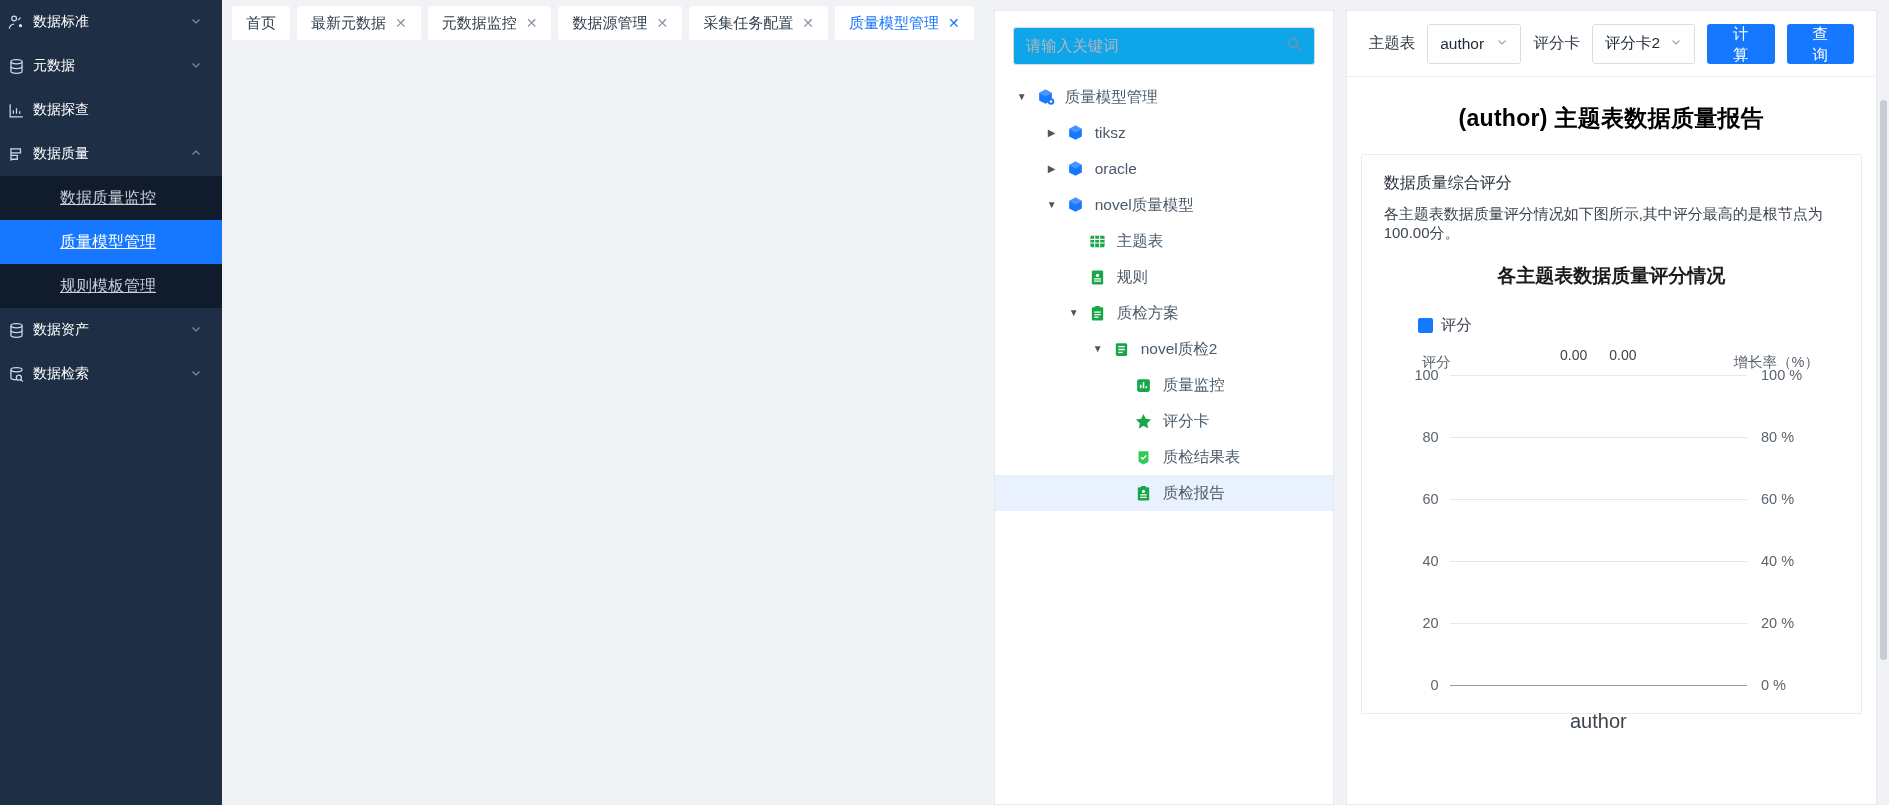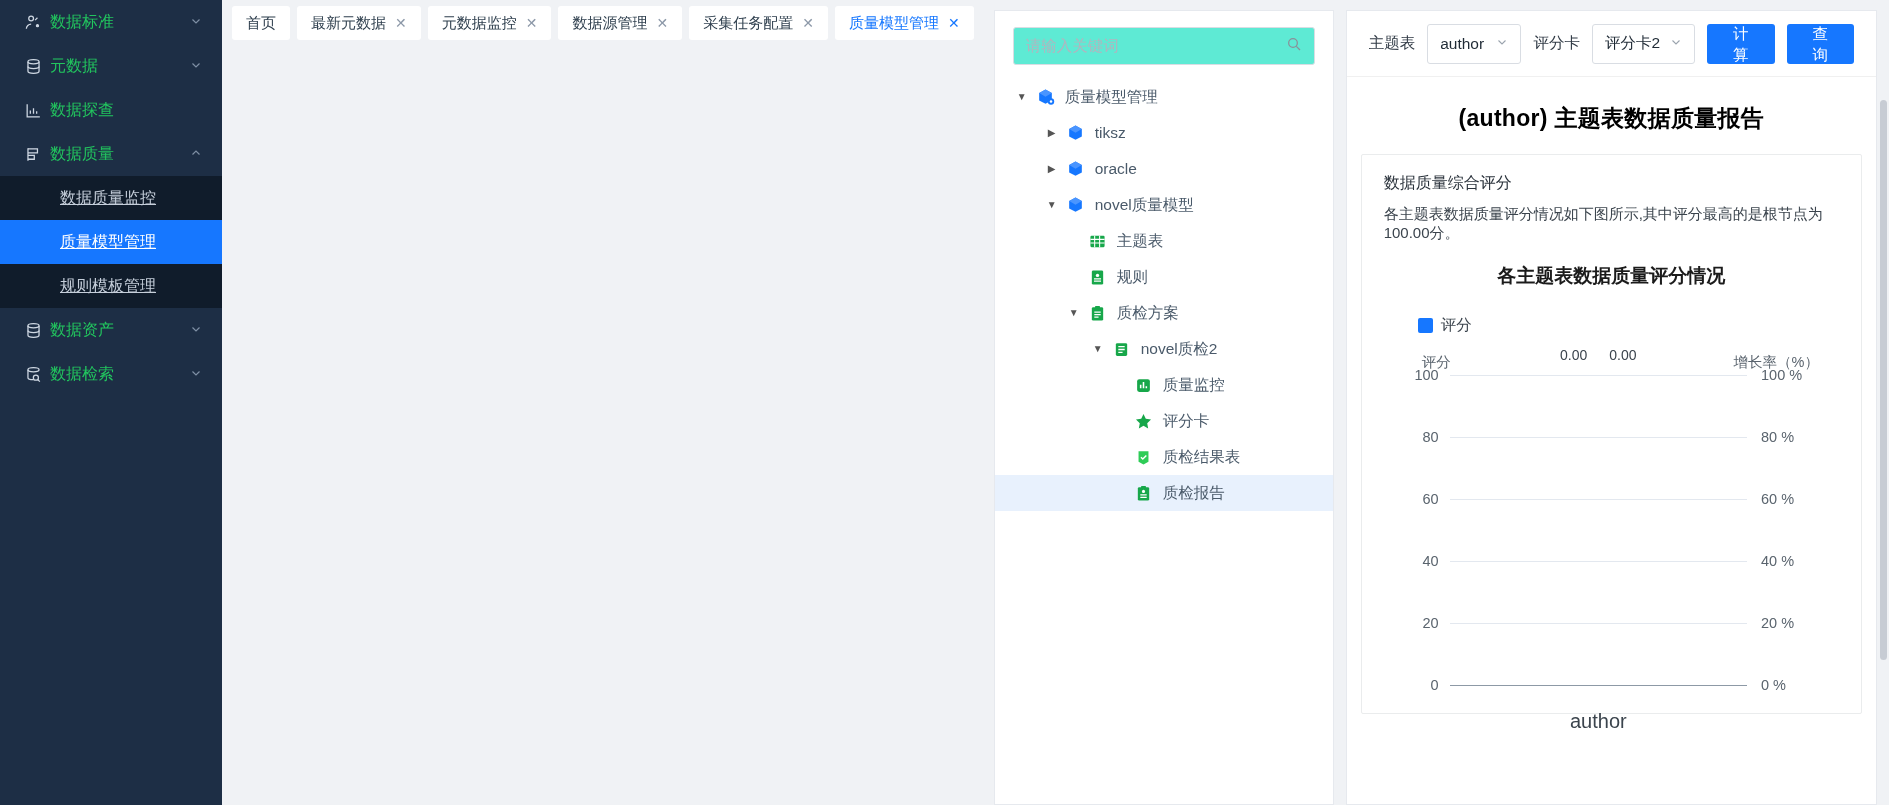--- a/index.html
+++ b/index.html
@@ -12,21 +12,21 @@
   .app { display: flex; width: 1889px; height: 805px; }
 
   
   .sidebar {
     width: 222px; flex: 0 0 222px; height: 805px;
     background: #1d2e45; color: #cfd8e3;
     overflow: hidden;
   }
   .nav-item {
     height: 44px; display: flex; align-items: center;
-    padding: 0 18px 0 24px; font-size: 16px; color: #22c55e;
+    padding: 0 18px 0 7px; font-size: 14px; color: #ffffff;
     cursor: pointer; position: relative;
   }
   .nav-item .nic { width: 26px; flex: 0 0 26px; display: flex; align-items: center; }
   .nav-item .nlabel { flex: 1; white-space: nowrap; }
   .nav-item .chev { width: 14px; flex: 0 0 14px; opacity: .75; }
   .nav-item.expanded { background: #1d2e45; }
   .subnav { background: #101c2b; }
   .sub-item {
     height: 44px; display: flex; align-items: center;
     padding-left: 60px; font-size: 16px; color: #c6cfdb; cursor: pointer; text-decoration: underline;
@@ -55,21 +55,21 @@
 
   
   .treepanel {
     width: 340px; flex: 0 0 340px; background: #fff;
     margin: 10px 0 0 10px; border: 1px solid #e6e9ee;
     display: flex; flex-direction: column; overflow: hidden;
   }
   .searchwrap { padding: 16px 18px 8px 18px; }
   .searchbox {
     height: 38px; border: 1px solid #d9dde3; border-radius: 3px;
-    display: flex; align-items: center; padding: 0 12px; background: #5eead4;
+    display: flex; align-items: center; padding: 0 12px; background: #0ea5e9;
   }
   .searchbox input {
     flex: 1; border: 0; outline: 0; font-size: 15.5px; color: #333;
     font-family: inherit; background: transparent;
   }
   .searchbox input::placeholder { color: #b0b6bf; }
   .tree { padding: 6px 0 0 0; overflow: auto; flex: 1; }
   .trow {
     height: 36px; display: flex; align-items: center; font-size: 15.5px;
     color: #4a5a6a; cursor: pointer; padding-right: 10px;

